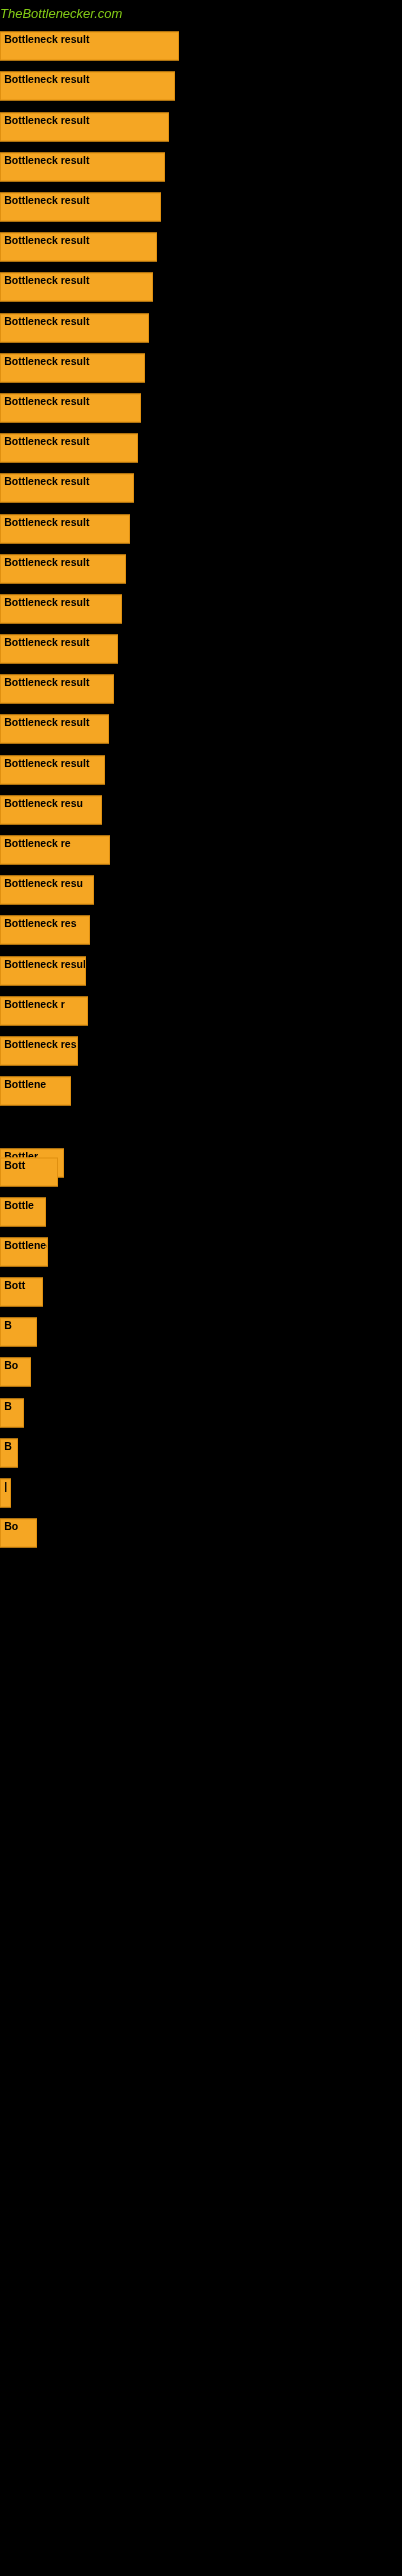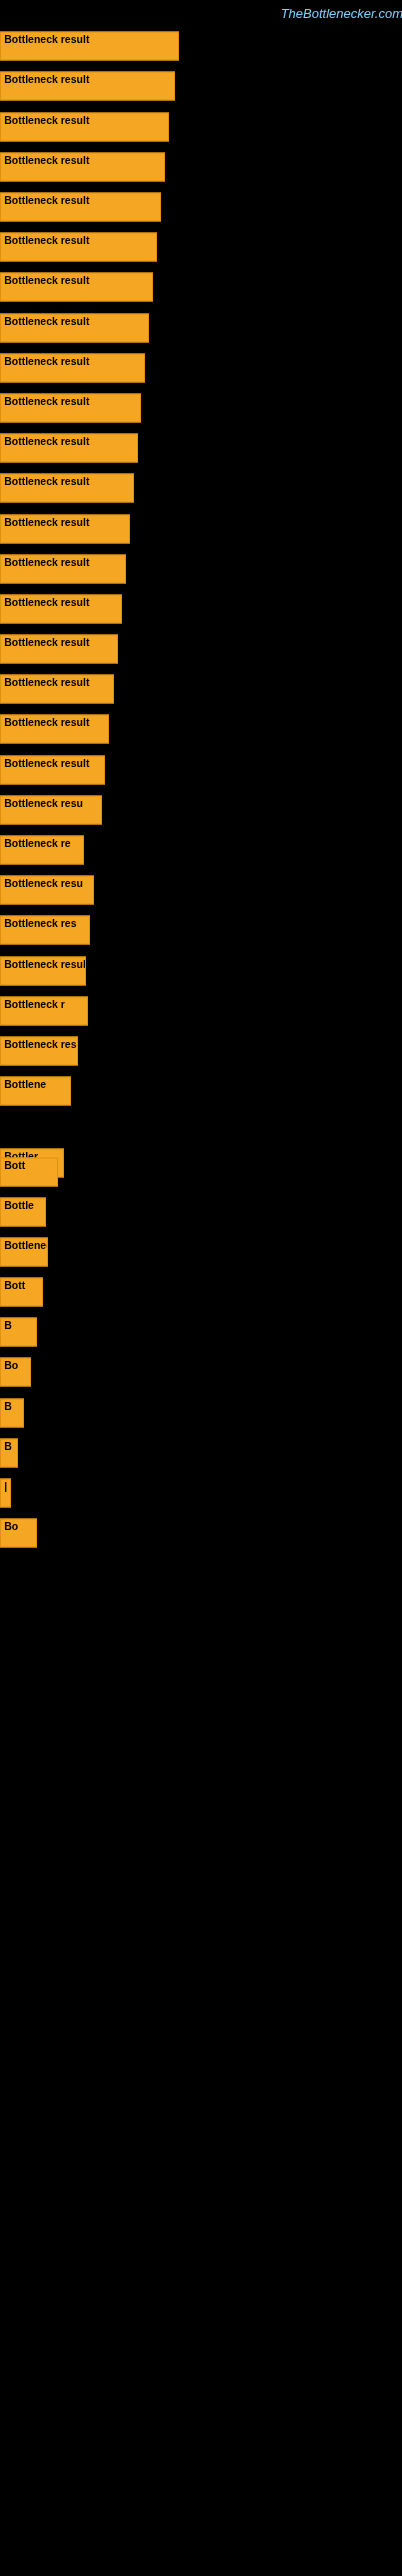--- a/index.html
+++ b/index.html
@@ -8,22 +8,22 @@
       box-sizing: border-box;
     }
     body {
       background-color: #000000;
       width: 403px;
       min-height: 2576px;
       font-family: Arial, sans-serif;
       position: relative;
     }
     .site-title {
-      text-align: right;
-      color: #7dd3fc;
+      text-align: left;
+      color: #84cc16;
       font-size: 13px;
       padding: 6.4px 0;
       font-style: italic;
     }
     .bar-container {
       position: relative;
       height: 37px;
       margin-bottom: 3.2px;
     }
     .bar {
@@ -147,21 +147,21 @@
       <div class="bar" style="width: 105px;">
         <span>Bottleneck result</span>
       </div>
     </div>
     <div class="bar-container">
       <div class="bar" style="width: 102px;">
         <span>Bottleneck resu</span>
       </div>
     </div>
     <div class="bar-container">
-      <div class="bar" style="width: 84px;">
+      <div class="bar" style="width: 110px;">
         <span>Bottleneck re</span>
       </div>
     </div>
     <div class="bar-container">
       <div class="bar" style="width: 94px;">
         <span>Bottleneck resu</span>
       </div>
     </div>
     <div class="bar-container">
       <div class="bar" style="width: 90px;">

